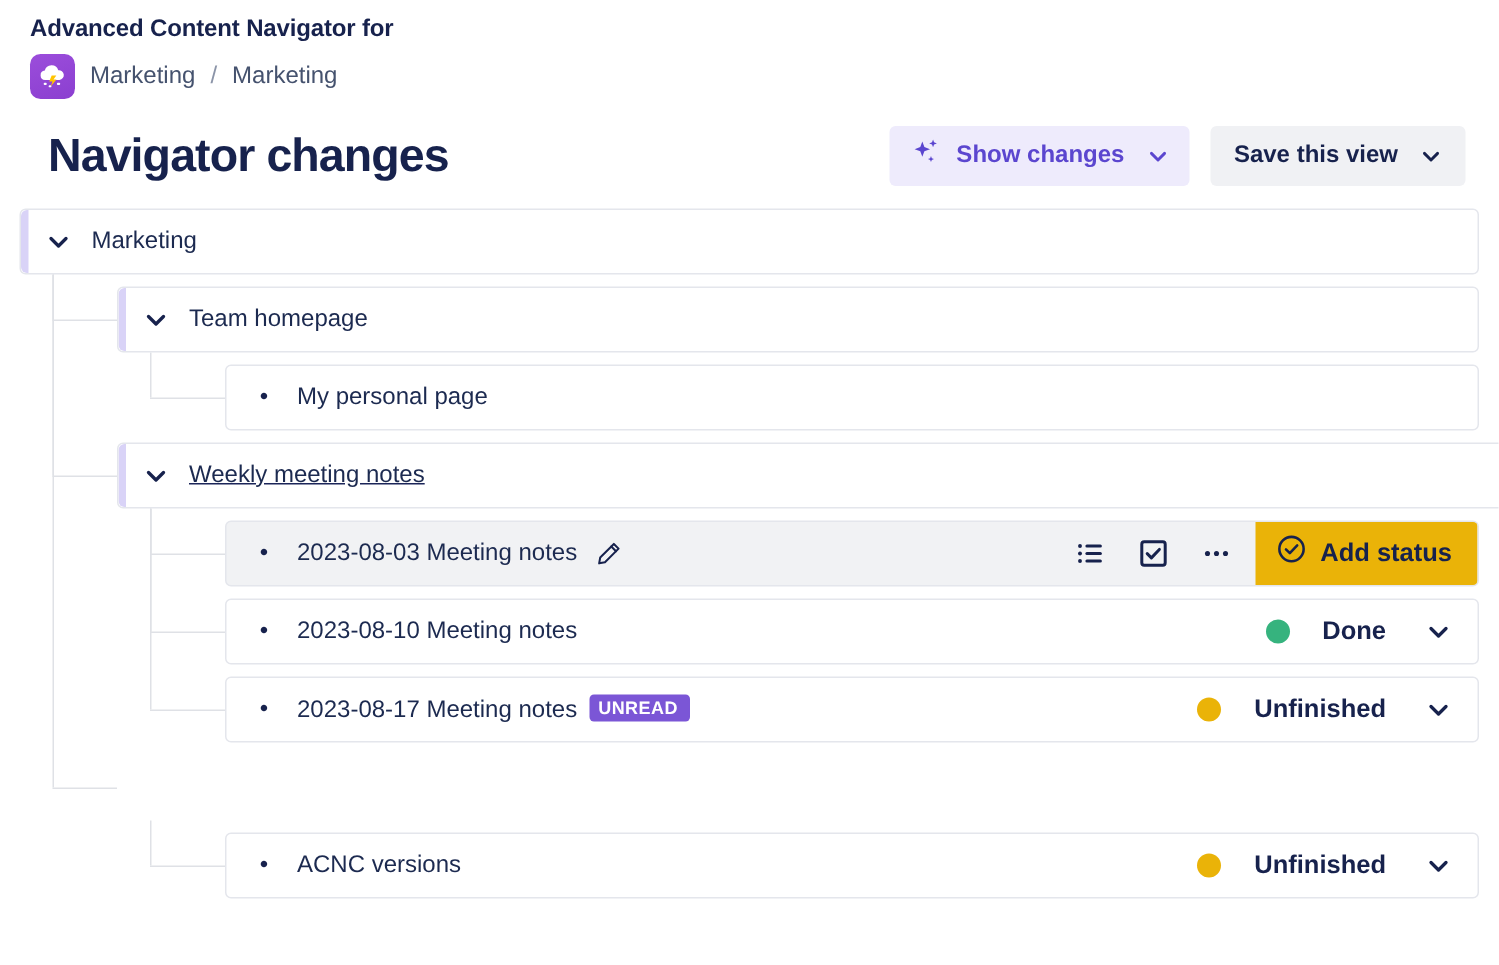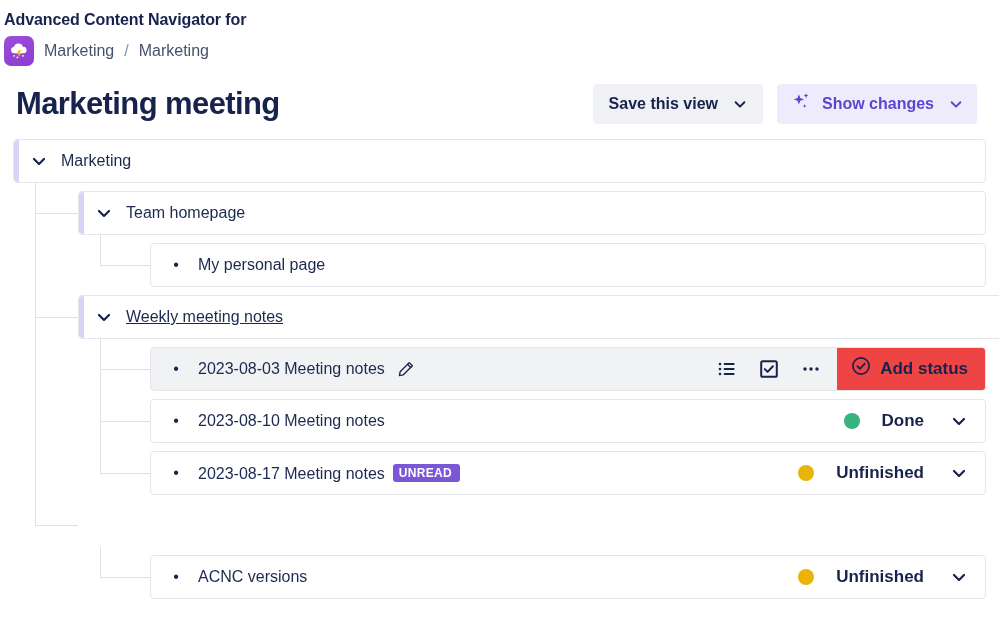--- a/index.html
+++ b/index.html
@@ -7,21 +7,21 @@
   body {
     width: 999px;
     height: 643px;
     background: #ffffff;
     font-family: "Liberation Sans", sans-serif;
     color: #1b2559;
     overflow: hidden;
   }
 
   
-  .header { padding: 10px 0 0 4px; }
+  .header { padding: 10px 0 0 20px; }
   .app-title {
     font-size: 16px;
     font-weight: bold;
     color: #17224d;
     letter-spacing: -0.1px;
     line-height: 20px;
   }
   .breadcrumb {
     display: flex;
     align-items: center;
@@ -168,21 +168,21 @@
     display: inline-flex;
     align-items: center;
     justify-content: center;
     cursor: pointer;
     margin-right: 10px;
   }
   .add-status {
     display: inline-flex;
     align-items: center;
     gap: 9px;
-    background: #ef4444;
+    background: #eab308;
     color: #17224d;
     font-size: 17px;
     font-weight: bold;
     height: 100%;
     padding: 0 17px 1px 14px;
     cursor: pointer;
   }
   .status-pill {
     display: inline-flex;
     align-items: center;
@@ -214,44 +214,44 @@
         <rect x="9.2" y="18.4" width="2.0" height="1.5" rx="0.7" fill="#ffffff"></rect>
         <rect x="15.2" y="16.6" width="2.4" height="1.5" rx="0.7" fill="#ffffff"></rect>
       </svg>
     </span>
     <span class="breadcrumb-link">Marketing</span>
     <span class="breadcrumb-sep">/</span>
     <span class="breadcrumb-link">Marketing</span>
   </div>
 
   <div class="page-title-row">
-    <div class="page-title">Marketing meeting</div>
+    <div class="page-title">Navigator changes</div>
 
     <div class="header-actions">
-      <button class="btn btn-save-view">
-        <span>Save this view</span>
-        <span class="chev">
-          <svg width="14" height="14" viewBox="0 0 16 16">
-              <path d="M3 6l5 5 5-5" stroke="#17224d" stroke-width="2.2" fill="none" stroke-linecap="round" stroke-linejoin="round"></path>
-            </svg>
-        </span>
-      </button>
-
       <button class="btn btn-show-changes">
         <span>
           <svg width="22" height="22" viewBox="0 0 24 24" fill="#5b46cf">
             <path d="M8.6 3.6l1.5 4.1 4.1 1.5-4.1 1.5-1.5 4.1-1.5-4.1L3 9.2l4.1-1.5z"></path>
             <path d="M16.4 2.2l.75 2.05 2.05.75-2.05.75-.75 2.05-.75-2.05-2.05-.75 2.05-.75z"></path>
             <path d="M14.9 14.2l.6 1.6 1.6.6-1.6.6-.6 1.6-.6-1.6-1.6-.6 1.6-.6z"></path>
           </svg>
         </span>
         <span>Show changes</span>
         <span class="chev">
           <svg width="14" height="14" viewBox="0 0 16 16">
               <path d="M3 6l5 5 5-5" stroke="#5b46cf" stroke-width="2.2" fill="none" stroke-linecap="round" stroke-linejoin="round"></path>
+            </svg>
+        </span>
+      </button>
+
+      <button class="btn btn-save-view">
+        <span>Save this view</span>
+        <span class="chev">
+          <svg width="14" height="14" viewBox="0 0 16 16">
+              <path d="M3 6l5 5 5-5" stroke="#17224d" stroke-width="2.2" fill="none" stroke-linecap="round" stroke-linejoin="round"></path>
             </svg>
         </span>
       </button>
     </div>
   </div>
 </div>
 
 <div class="tree" id="tree">
     <div class="row" style="left: 13px; top: 0px; width: 973px;">
       <span class="accent light"></span>

